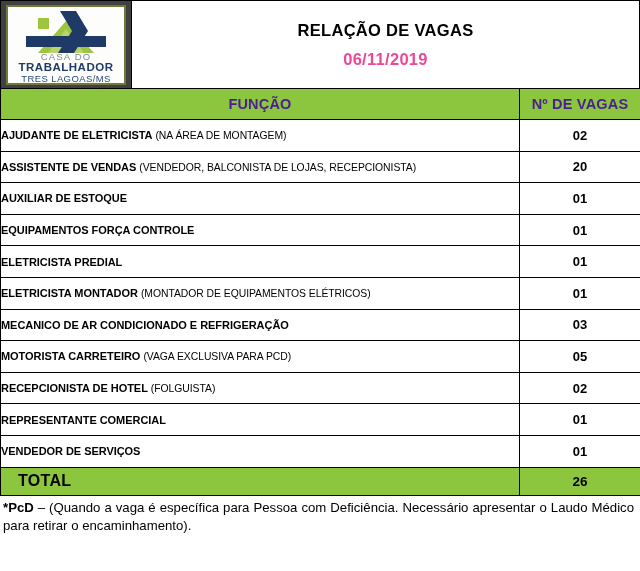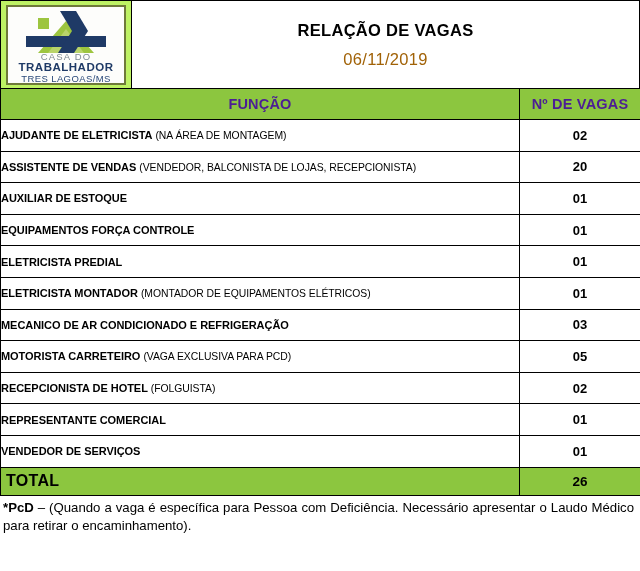--- a/index.html
+++ b/index.html
@@ -30,21 +30,21 @@
     border: 1.5px solid #000;
     border-bottom: none;
   }
   .logo-cell {
     width: 131px;
     box-sizing: border-box;
     border-right: 1.5px solid #000;
     display: flex;
     align-items: center;
     justify-content: center;
-    background: #bef264;
+    background: #404040;
     padding: 2px;
   }
   .logo-box {
     width: 120px;
     height: 80px;
     box-sizing: border-box;
     border: 2px solid #6f7a3a;
     background: #fdfdfb;
     position: relative;
     overflow: hidden;
@@ -94,22 +94,22 @@
     gap: 10px;
   }
   .title-main {
     font-size: 16.5px;
     font-weight: bold;
     color: #000;
     letter-spacing: .3px;
   }
   .title-date {
     font-size: 16.5px;
-    font-weight: normal;
-    color: #a16207;
+    font-weight: bold;
+    color: #ec4899;
     letter-spacing: .3px;
   }
 
   
   table.vagas {
     width: 640px;
     border-collapse: collapse;
     table-layout: fixed;
   }
   table.vagas td, table.vagas th {
@@ -156,21 +156,21 @@
   }
 
   tr.total td {
     background: #8CC63F;
     height: 27px;
   }
   tr.total td.func {
     font-weight: bold;
     font-size: 16px;
     letter-spacing: .3px;
-    padding-left: 5px;
+    padding-left: 17px;
   }
   tr.total td.num {
     font-weight: bold;
     font-size: 13.5px;
   }
 
   
   .footnote {
     width: 640px;
     box-sizing: border-box;

